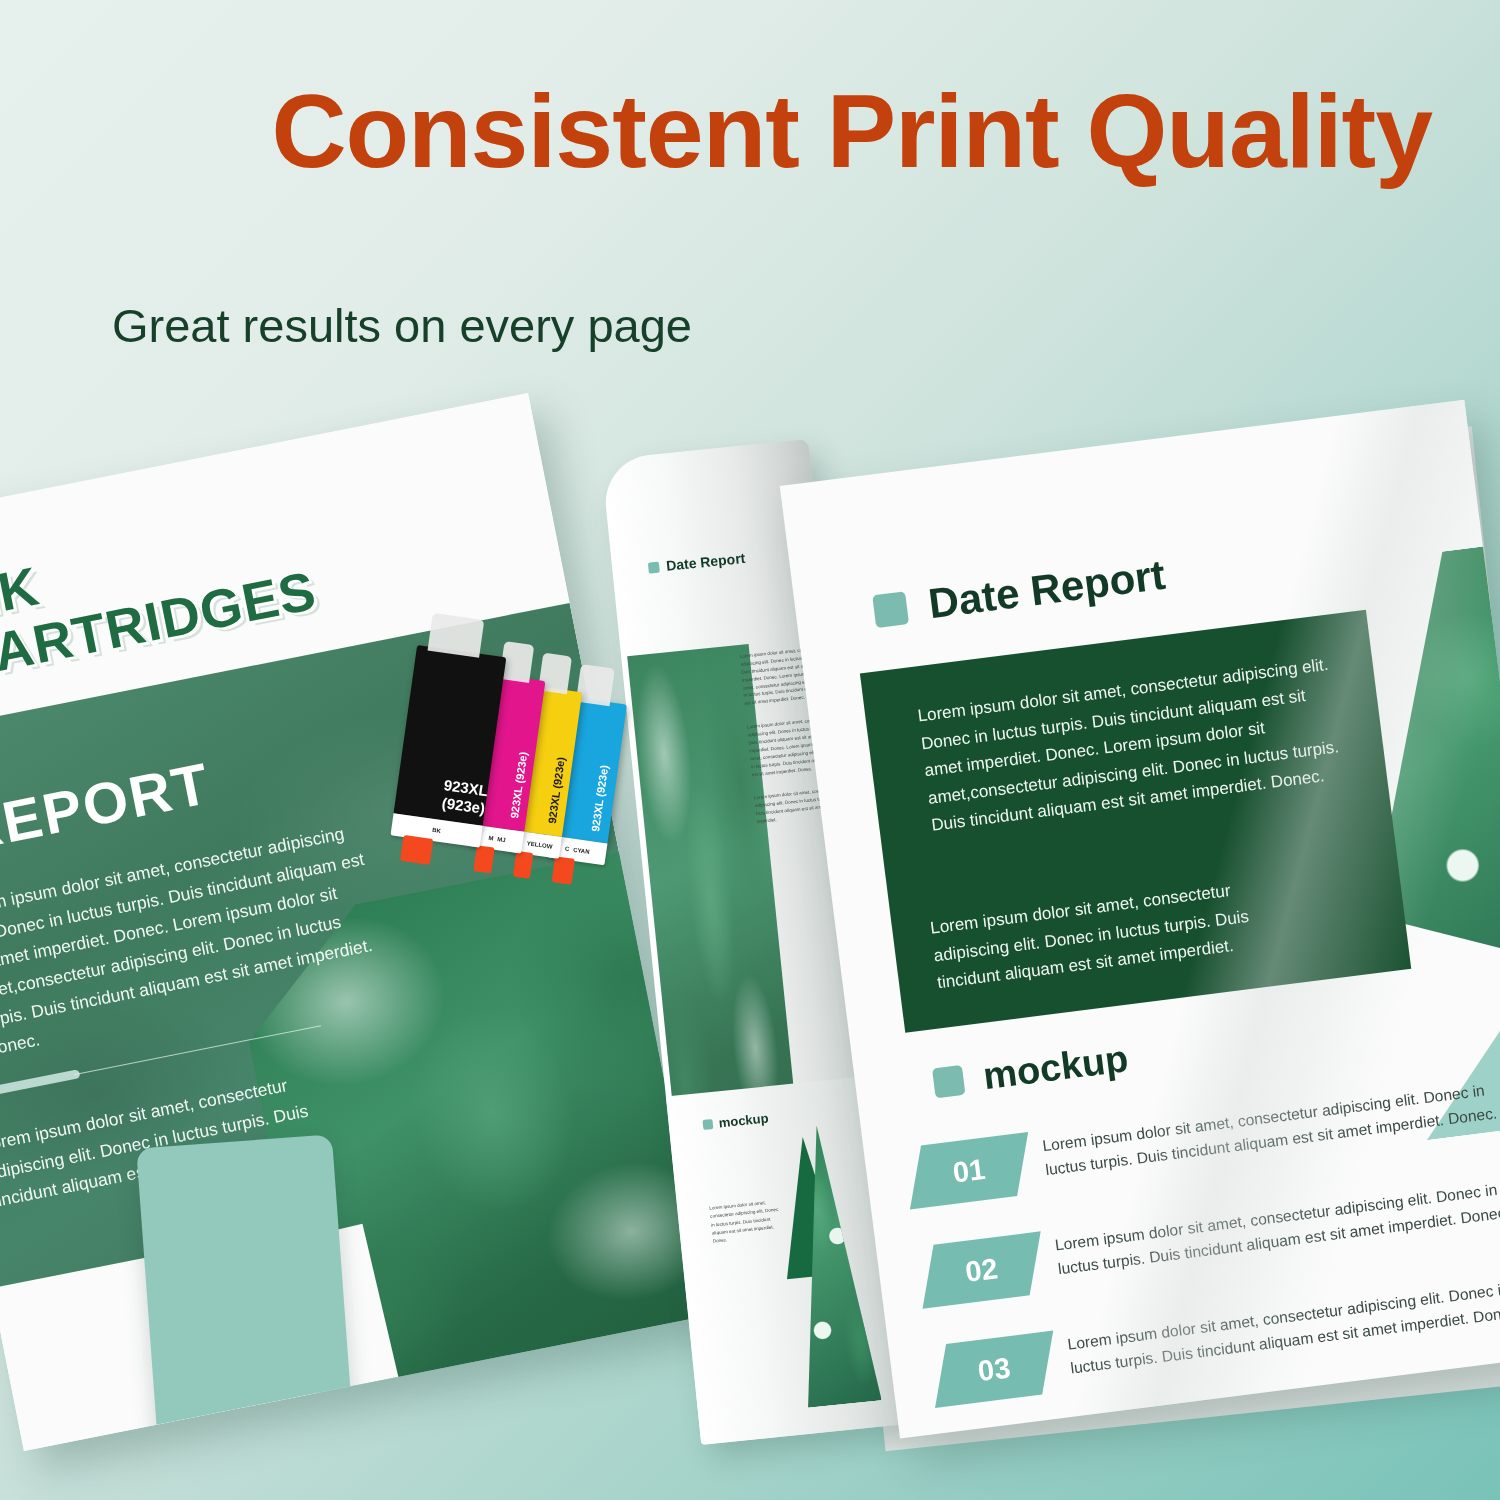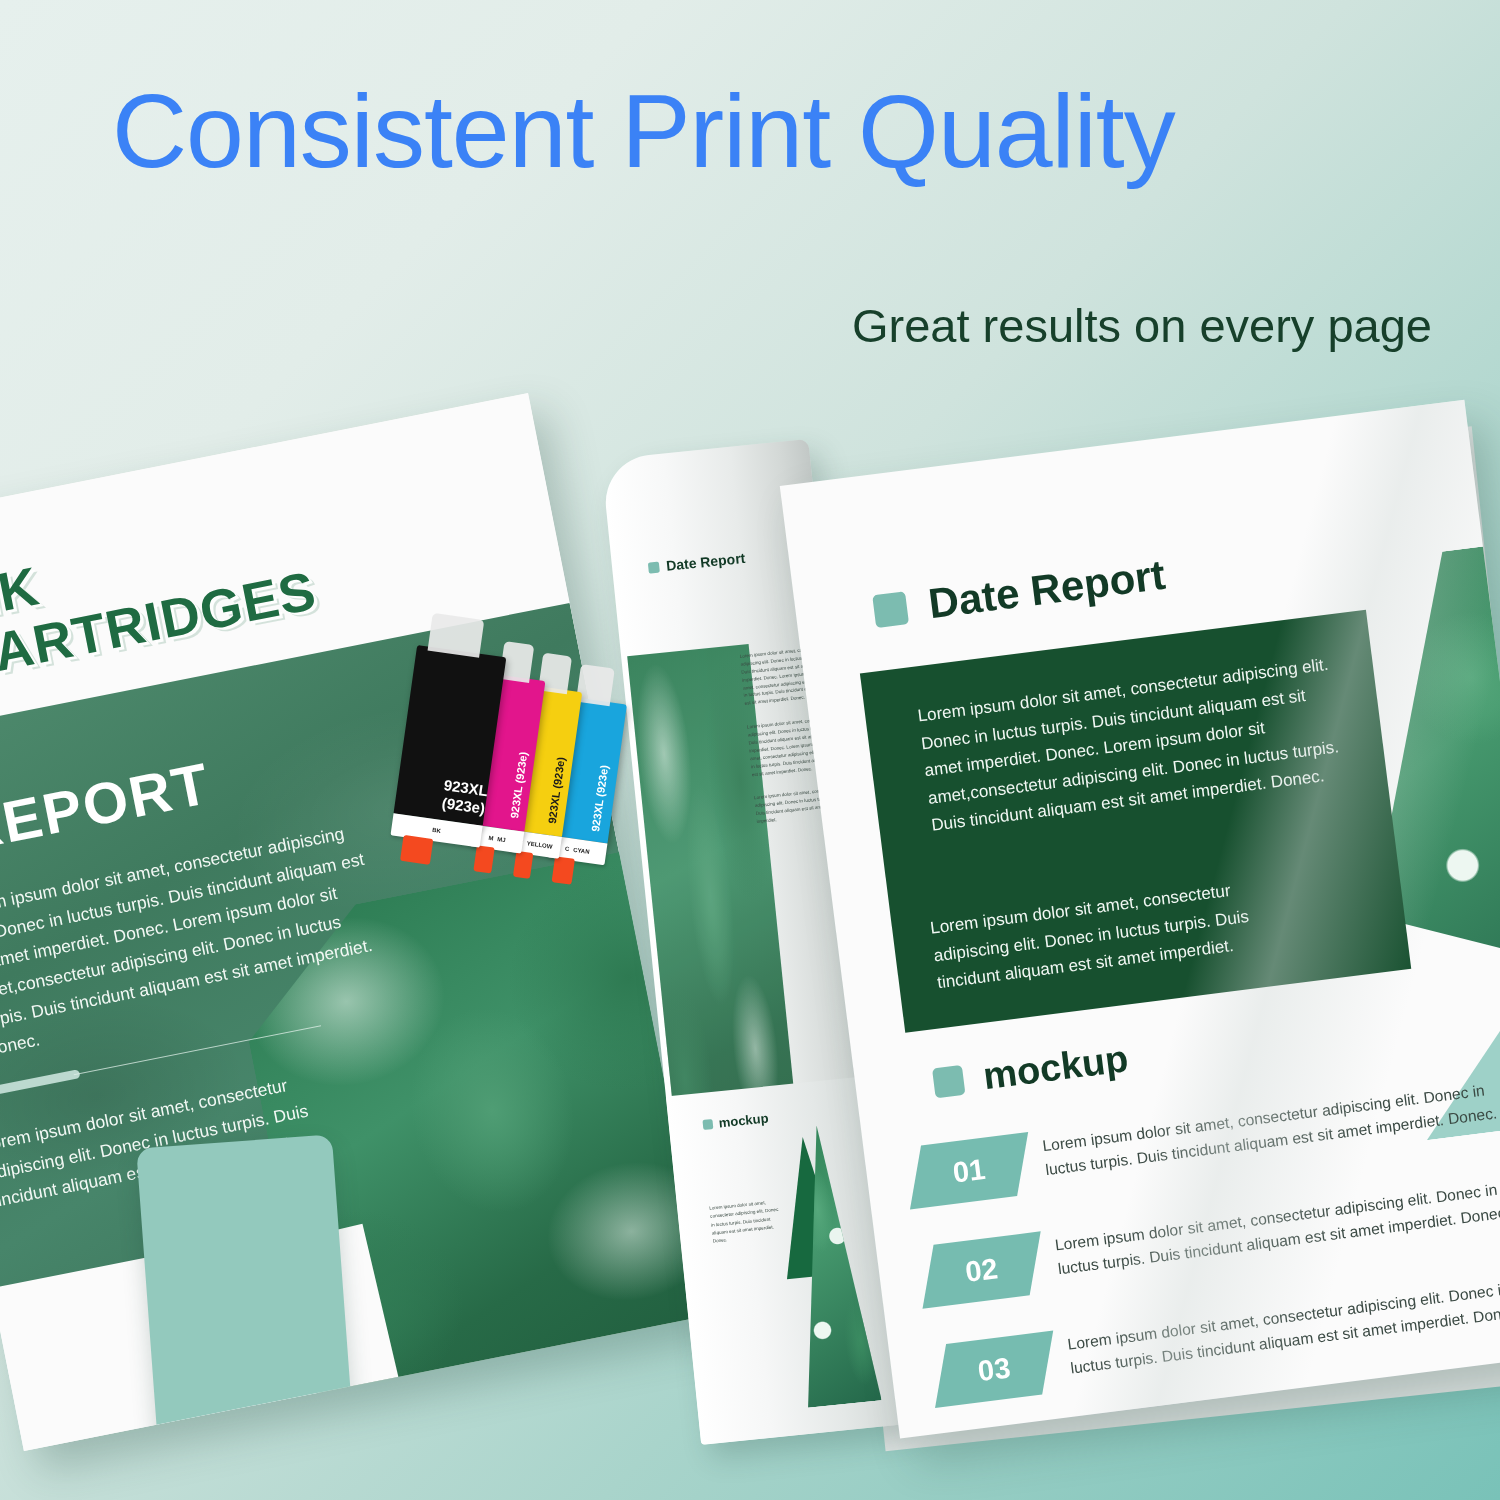--- a/index.html
+++ b/index.html
@@ -7,32 +7,32 @@
   body {
     font-family: "Liberation Sans", sans-serif;
     background: linear-gradient(135deg, #e6f0ed 0%, #e2ede9 22%, #cfe3dd 45%, #a9d4cb 70%, #79c2b8 100%);
     position: relative;
   }
 
   
   #headline-block { position: absolute; left: 112px; top: 76px; width: 1320px; }
   #page-title {
     font-size: 104px;
-    font-weight: normal;
-    color: #3b82f6;
+    font-weight: bold;
+    color: #c2410c;
     letter-spacing: -1px;
     line-height: 1.06;
     white-space: nowrap;
+    text-align: right;
   }
   #page-subtitle {
     margin-top: 112px;
     font-size: 47px;
     color: #17402b;
     font-weight: 400;
-    text-align: right;
   }
   .foliage {
     background:
       radial-gradient(ellipse 34% 26% at 22% 18%, rgba(235,248,240,.55), transparent 62%),
       radial-gradient(ellipse 30% 22% at 72% 72%, rgba(240,250,244,.50), transparent 60%),
       radial-gradient(ellipse 26% 30% at 48% 44%, #4f9d74, transparent 66%),
       radial-gradient(ellipse 40% 34% at 82% 24%, #2e7a52, transparent 64%),
       radial-gradient(ellipse 36% 30% at 12% 76%, #317c55, transparent 62%),
       linear-gradient(158deg, #2b7a51 0%, #3f9168 38%, #276a47 70%, #1f5b3c 100%);
   }

